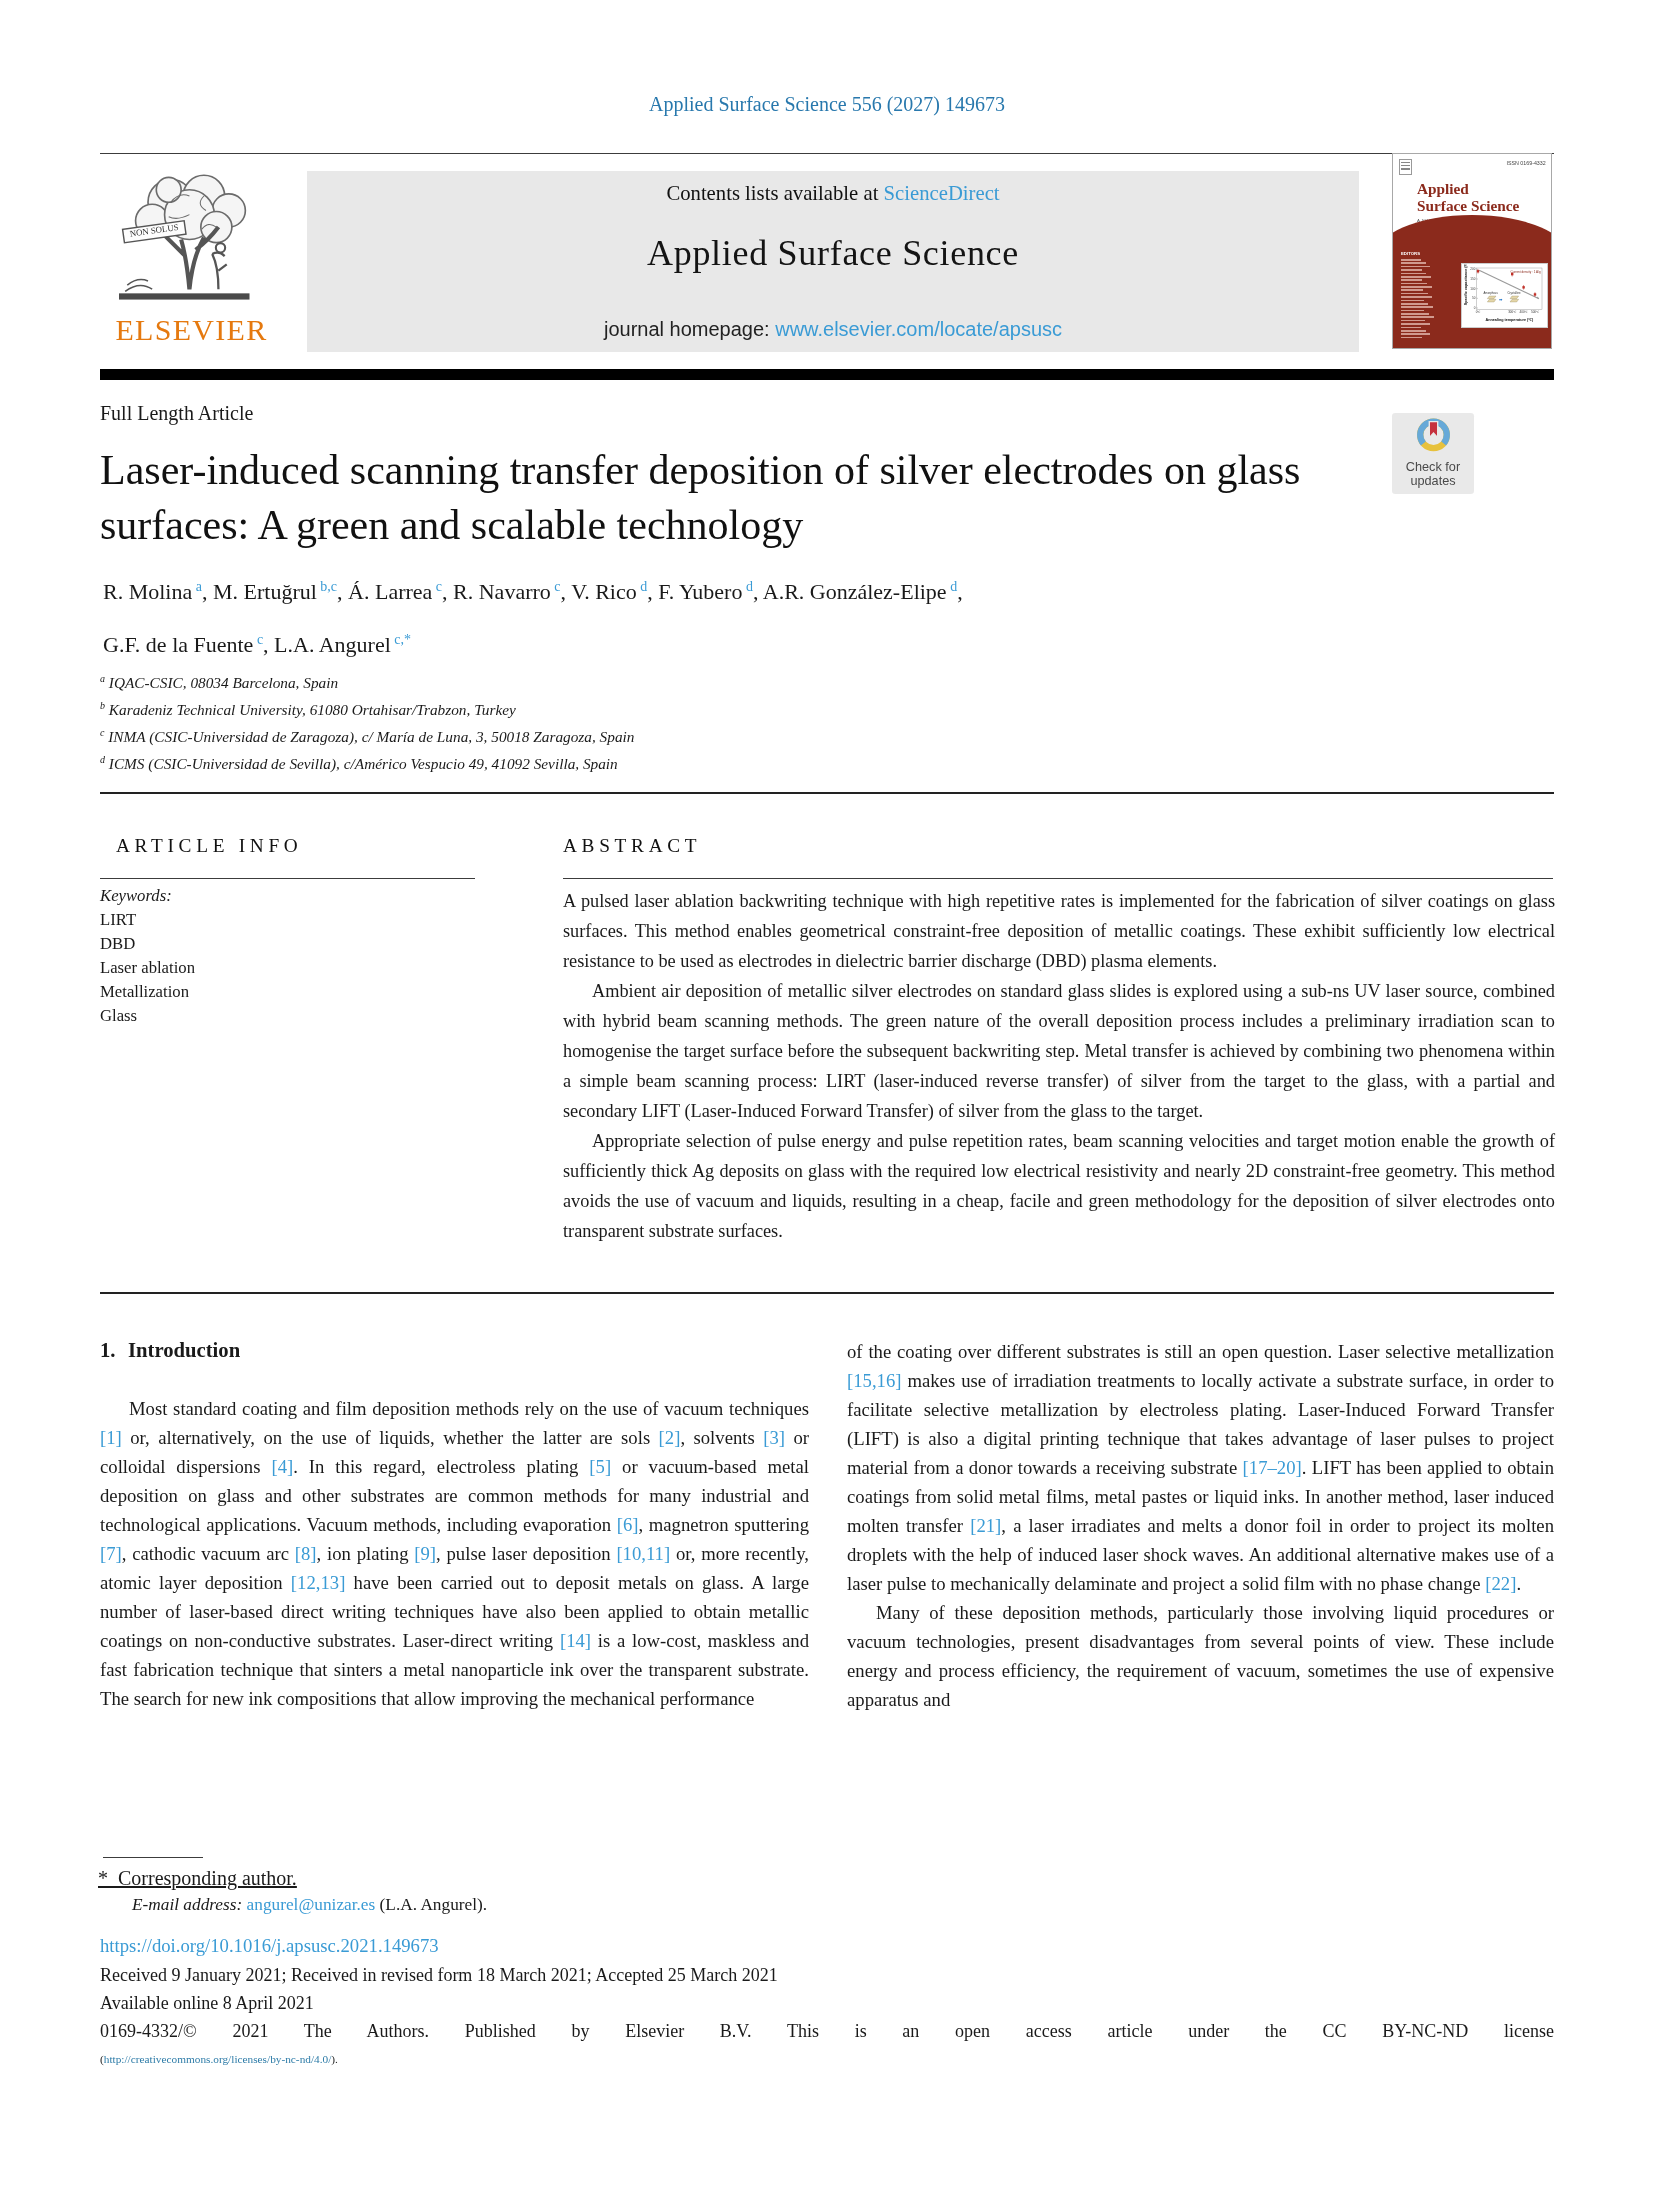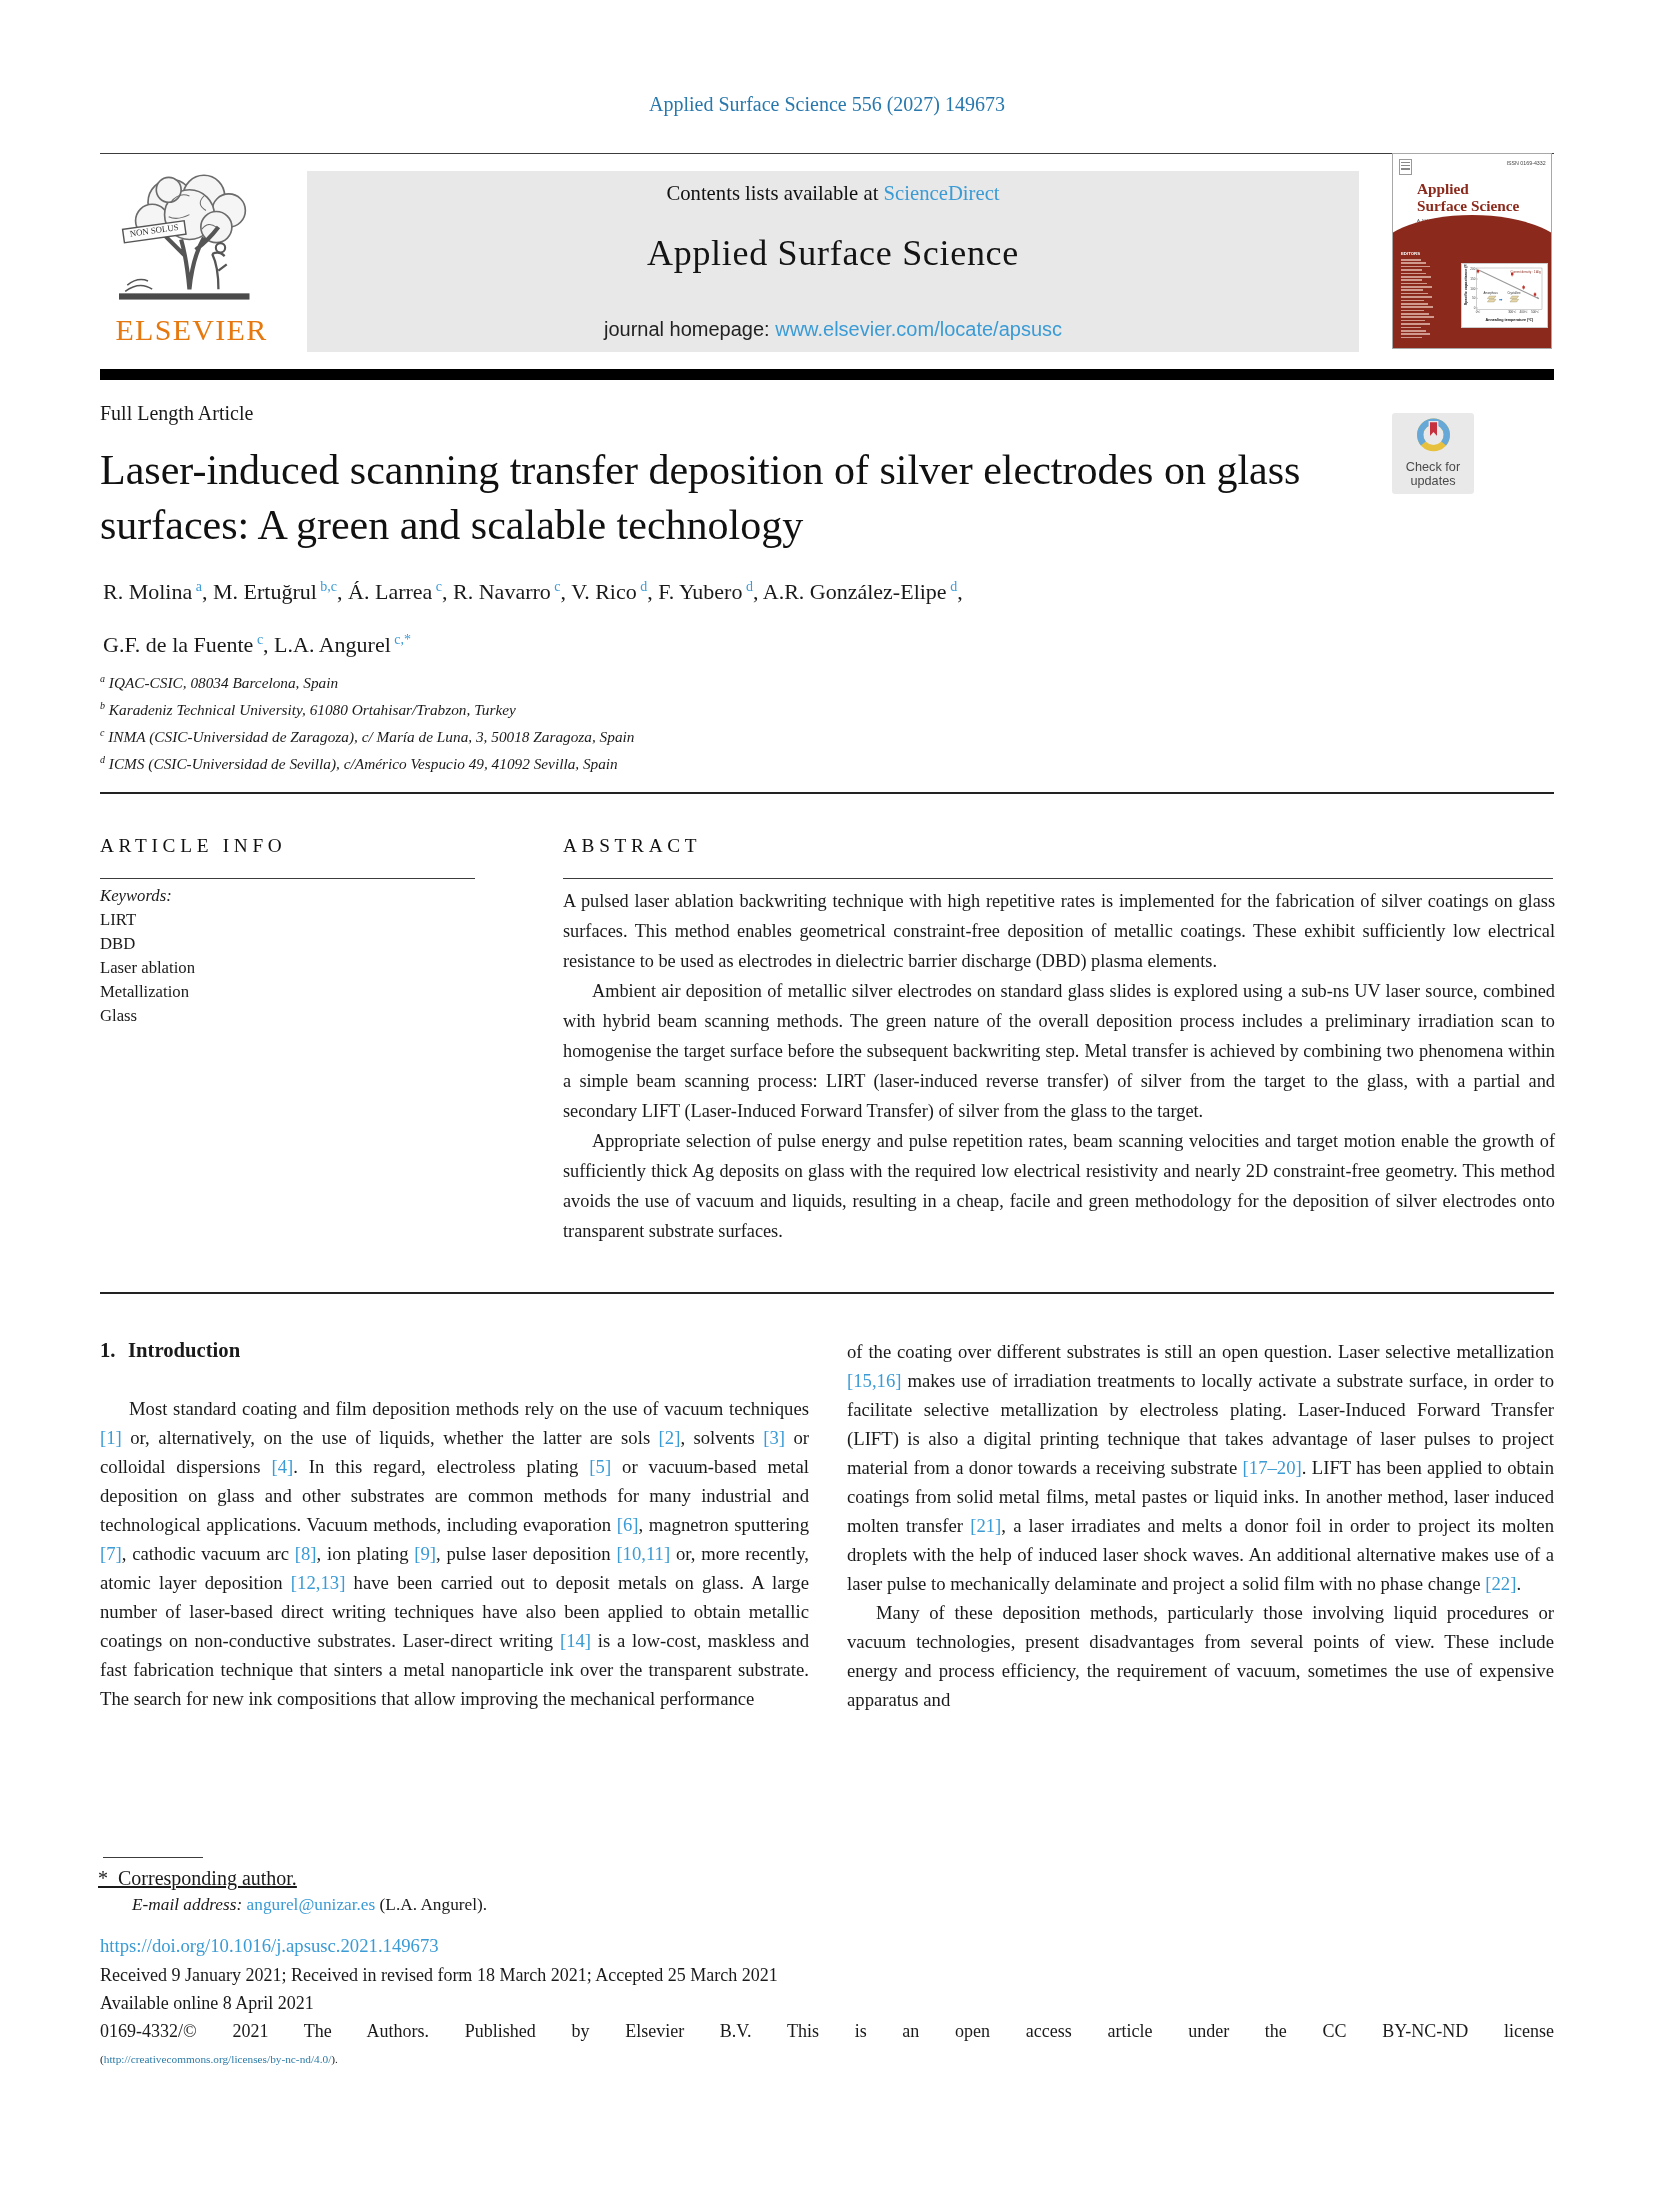--- a/index.html
+++ b/index.html
@@ -69,21 +69,21 @@
   .affil{line-height:23px;}
   .affil sup{font-size:10px;font-style:italic;}
 
   
   .badge{top:413px;left:1392px;width:82px;height:81px;background:#e9e9e9;border-radius:3.3px;
          text-align:center;cursor:pointer;}
   .badge-label{font-family:"Liberation Sans",sans-serif;font-size:12.7px;line-height:14px;color:#4a4a4a;margin-top:-2.7px;}
 
   
   .colhead{font-size:19.3px;letter-spacing:4.7px;color:#111;}
-  .info-head{top:835px;left:100px;text-align:center;}
+  .info-head{top:835px;left:116px;text-align:center;}
   .abs-head{top:835px;left:563px;}
   .kwblock{top:884px;left:100px;width:373px;font-size:16.7px;line-height:24px;}
   .kwlabel{font-style:italic;}
   .absbody{top:886px;left:563px;width:992px;font-size:18.3px;line-height:30px;text-align:justify;}
   .absbody p{margin:0;}
   p.indent{text-indent:29px;}
   .cite{color:#3a9bd5;}
 
   
   .intro-head{top:1339px;left:100px;font-size:20.7px;font-weight:bold;word-spacing:.35em;}

